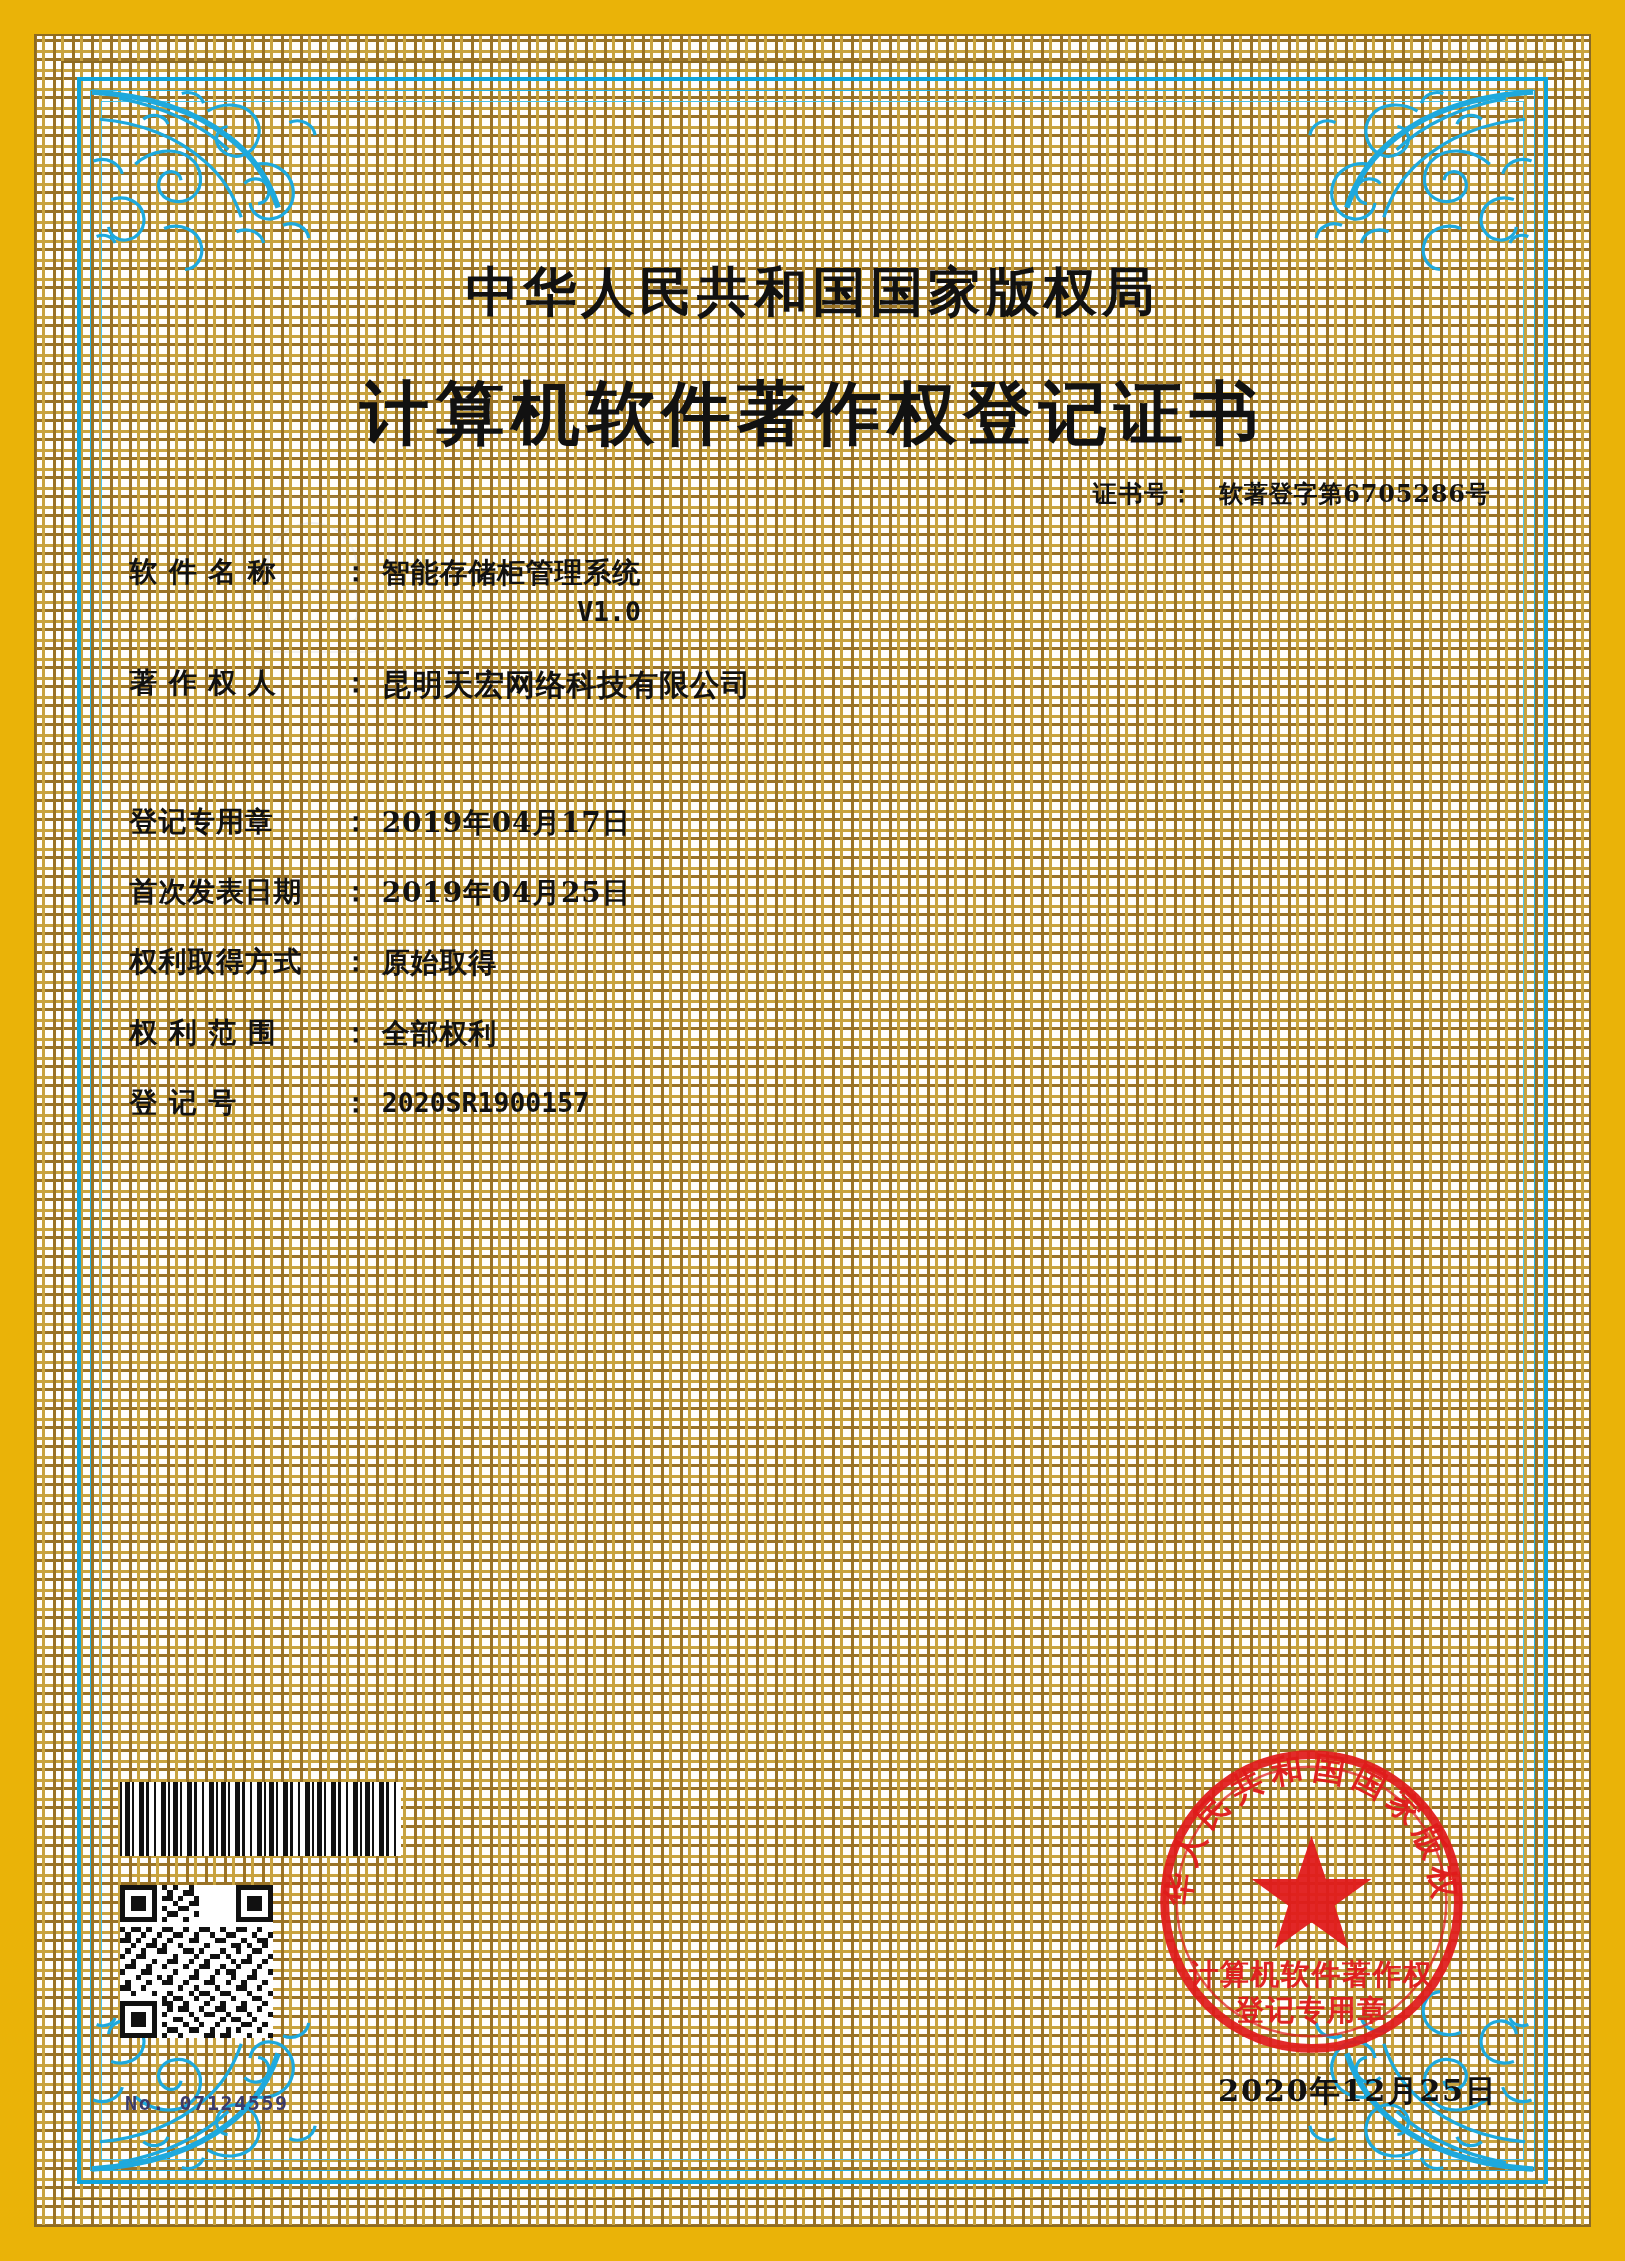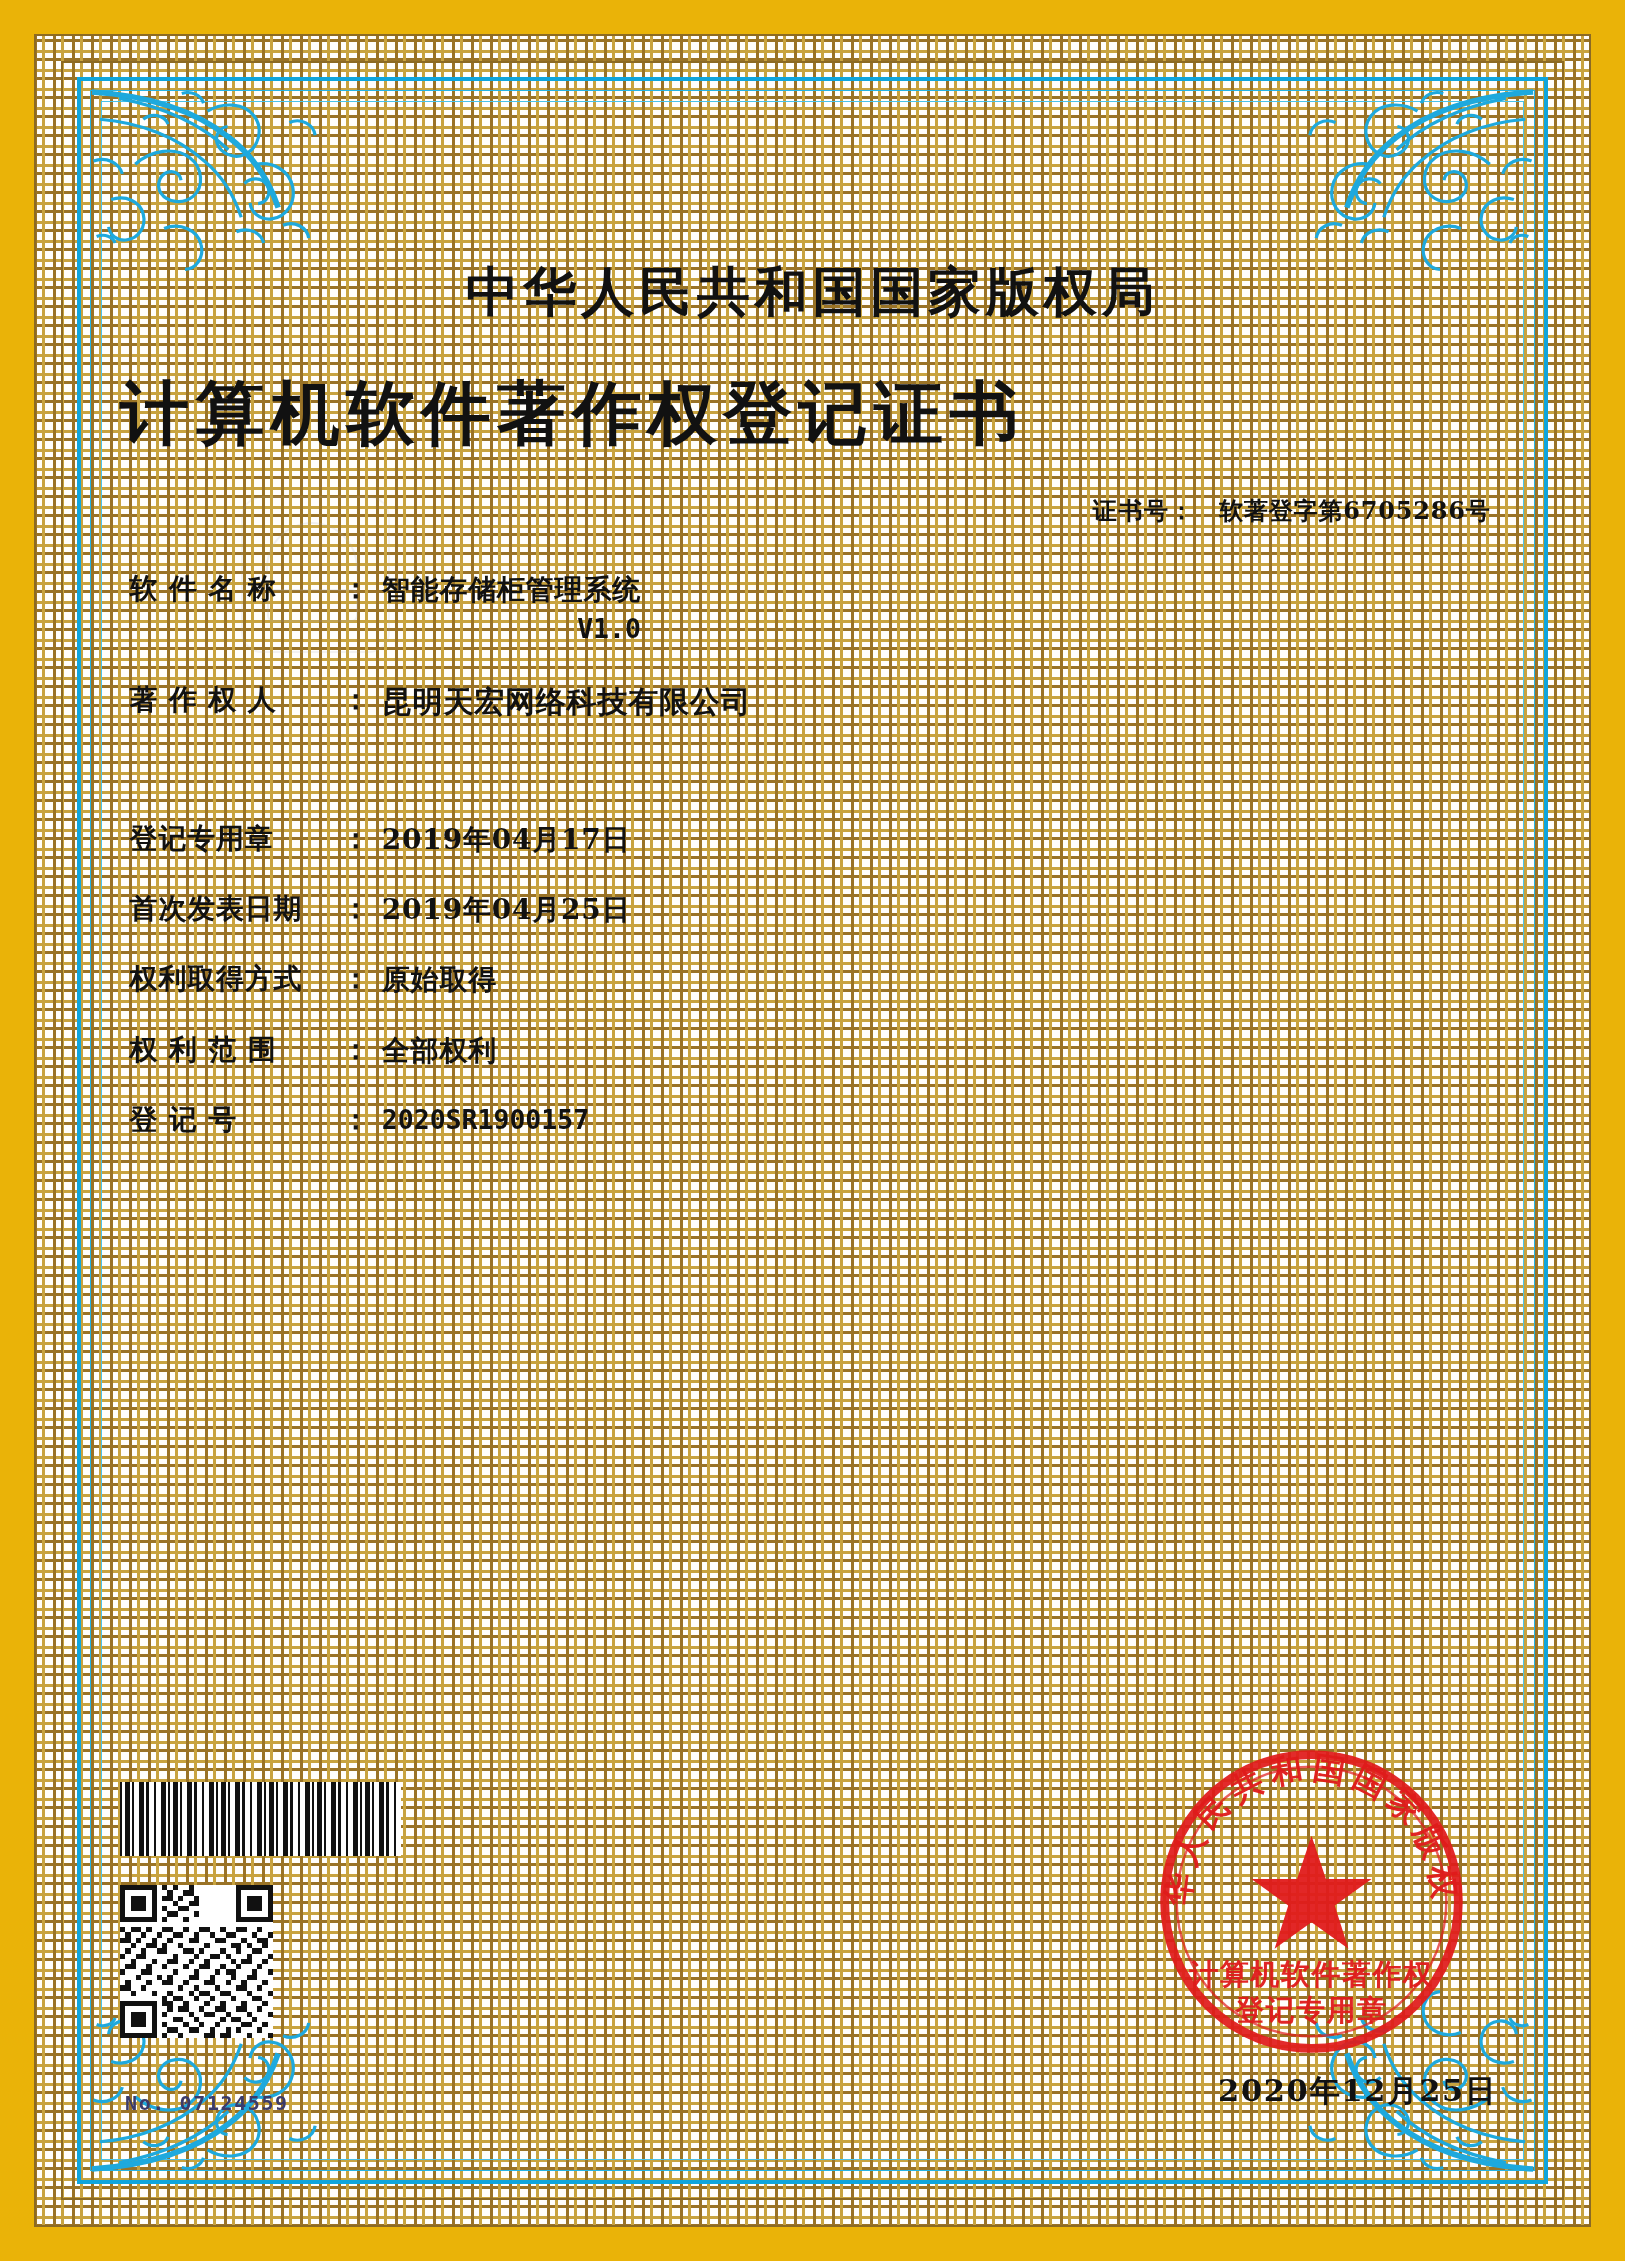--- a/index.html
+++ b/index.html
@@ -106,34 +106,34 @@
   .title-cn {
     text-align: center;
     font-family: "DejaVu Serif", "Liberation Serif", serif;
     font-weight: bold;
     font-size: 53px;
     letter-spacing: 4.8px;
     color: #111111;
     margin-top: 137px;
   }
   .title-main {
-    text-align: left;
+    text-align: center;
     font-family: "DejaVu Serif", "Liberation Serif", serif;
     font-weight: bold;
     font-size: 69px;
     letter-spacing: 6.4px;
     color: #111111;
     margin-top: 39px;
   }
 
   .cert-no-row {
     display: flex;
     justify-content: flex-end;
     align-items: baseline;
-    margin-top: 35px;
+    margin-top: 18px;
     padding-right: 14.5px;
     font-family: "DejaVu Serif", "Liberation Serif", serif;
   }
   .cert-no-label {
     font-size: 24px;
     font-weight: bold;
     color: #111;
     letter-spacing: 1.6px;
   }
   .cert-no-value {

